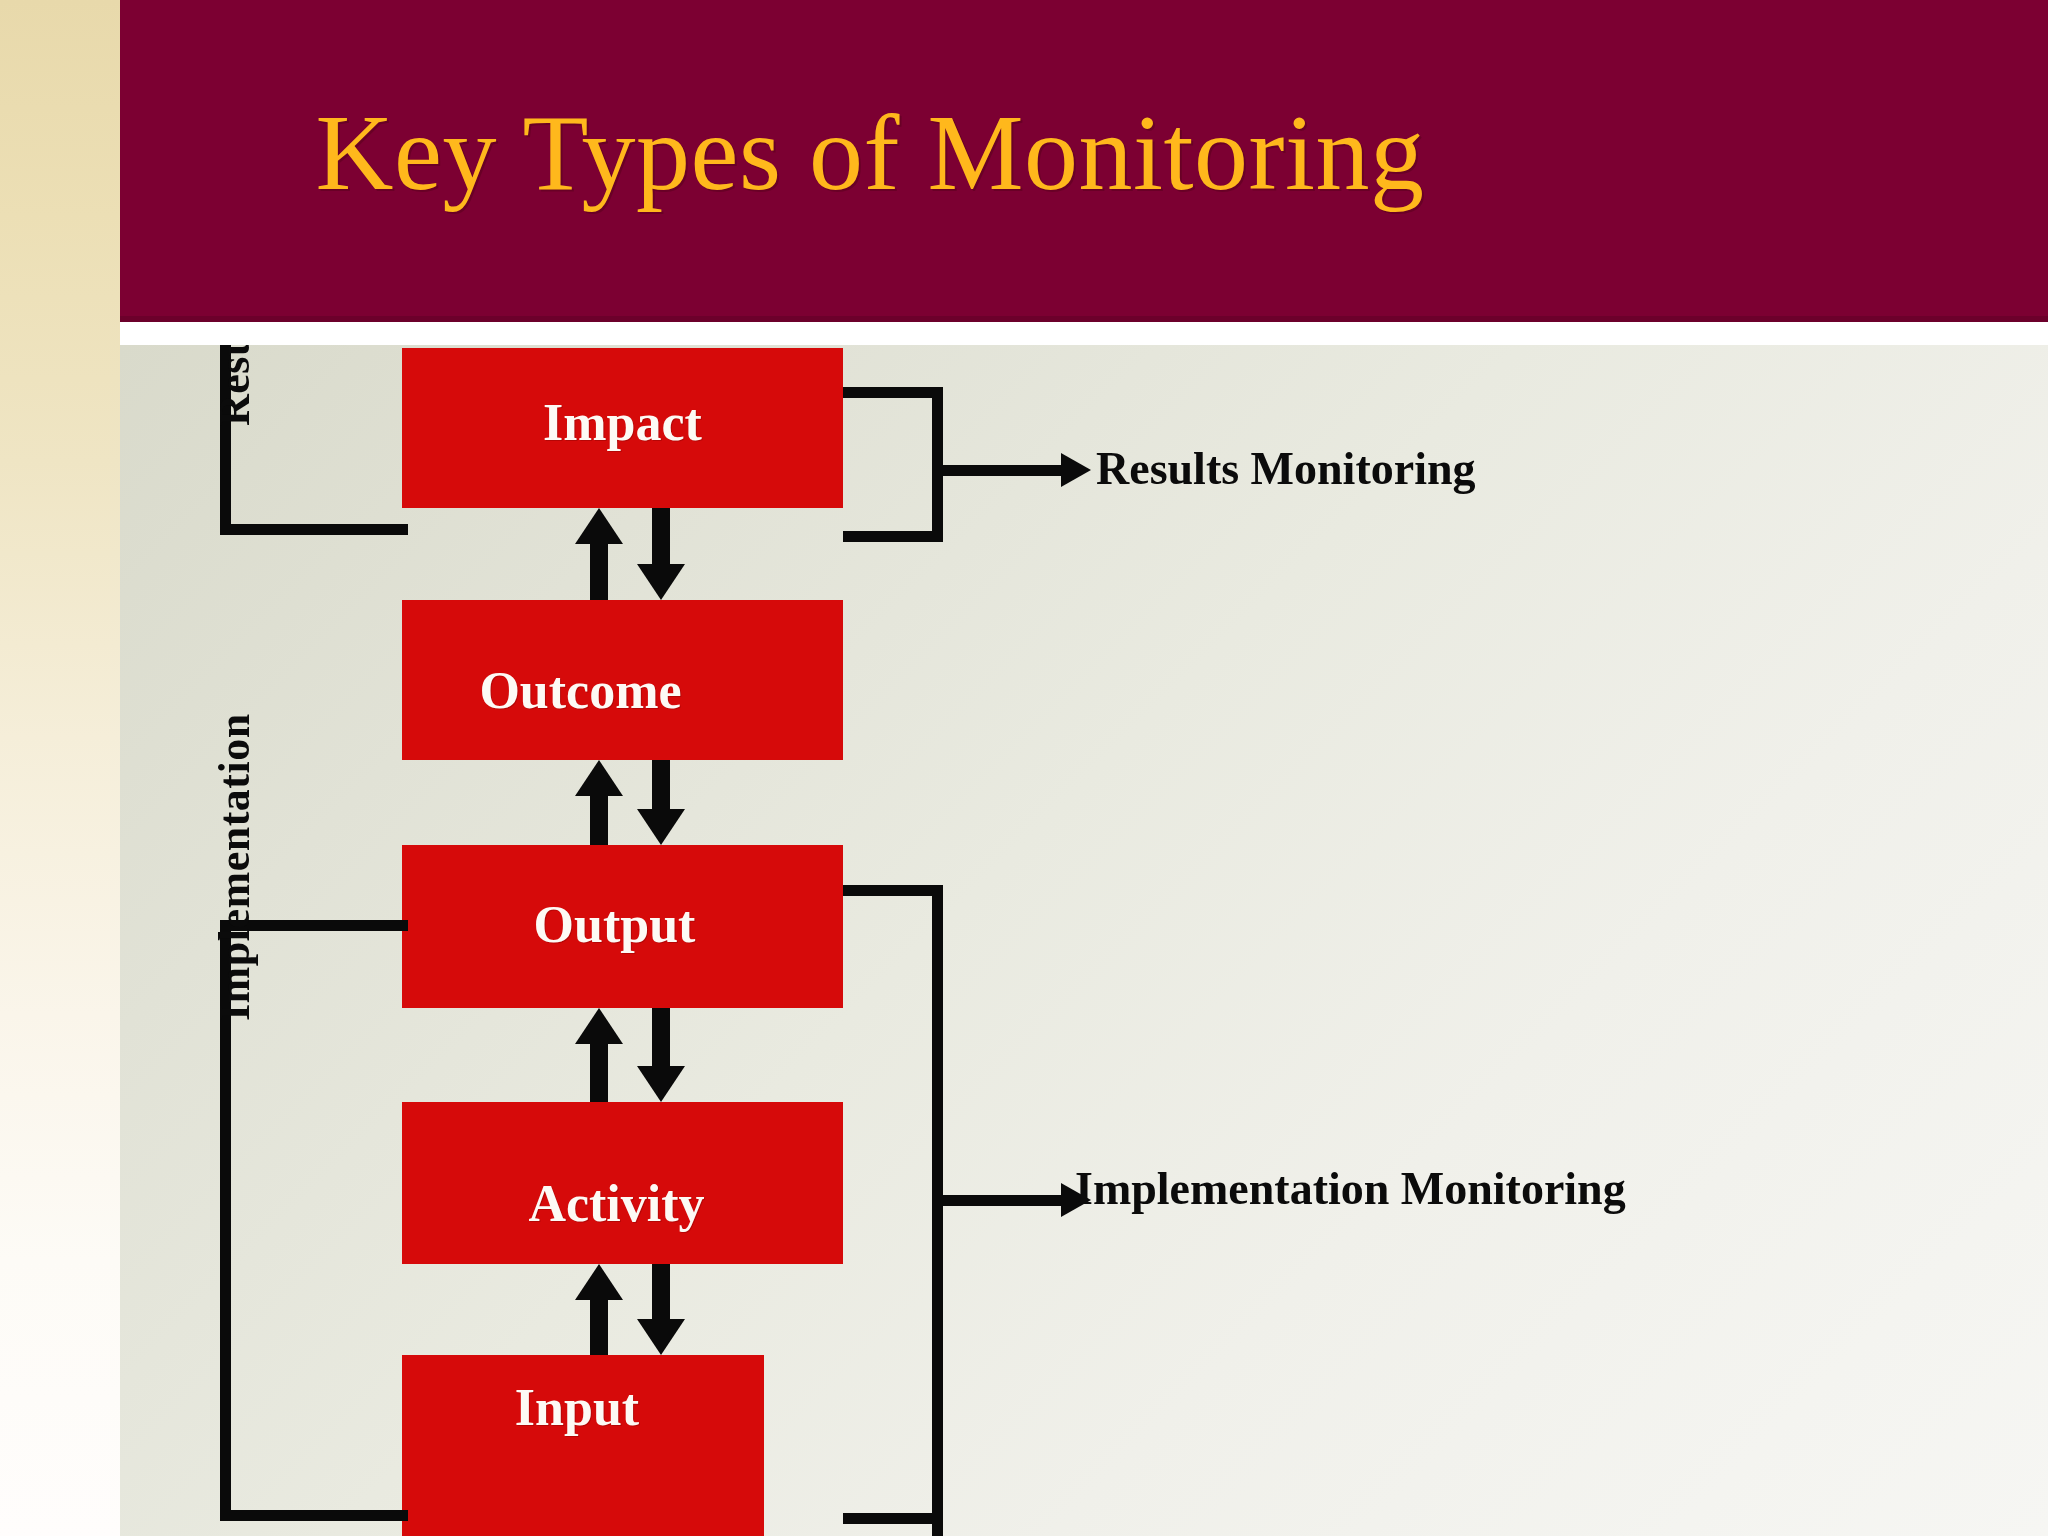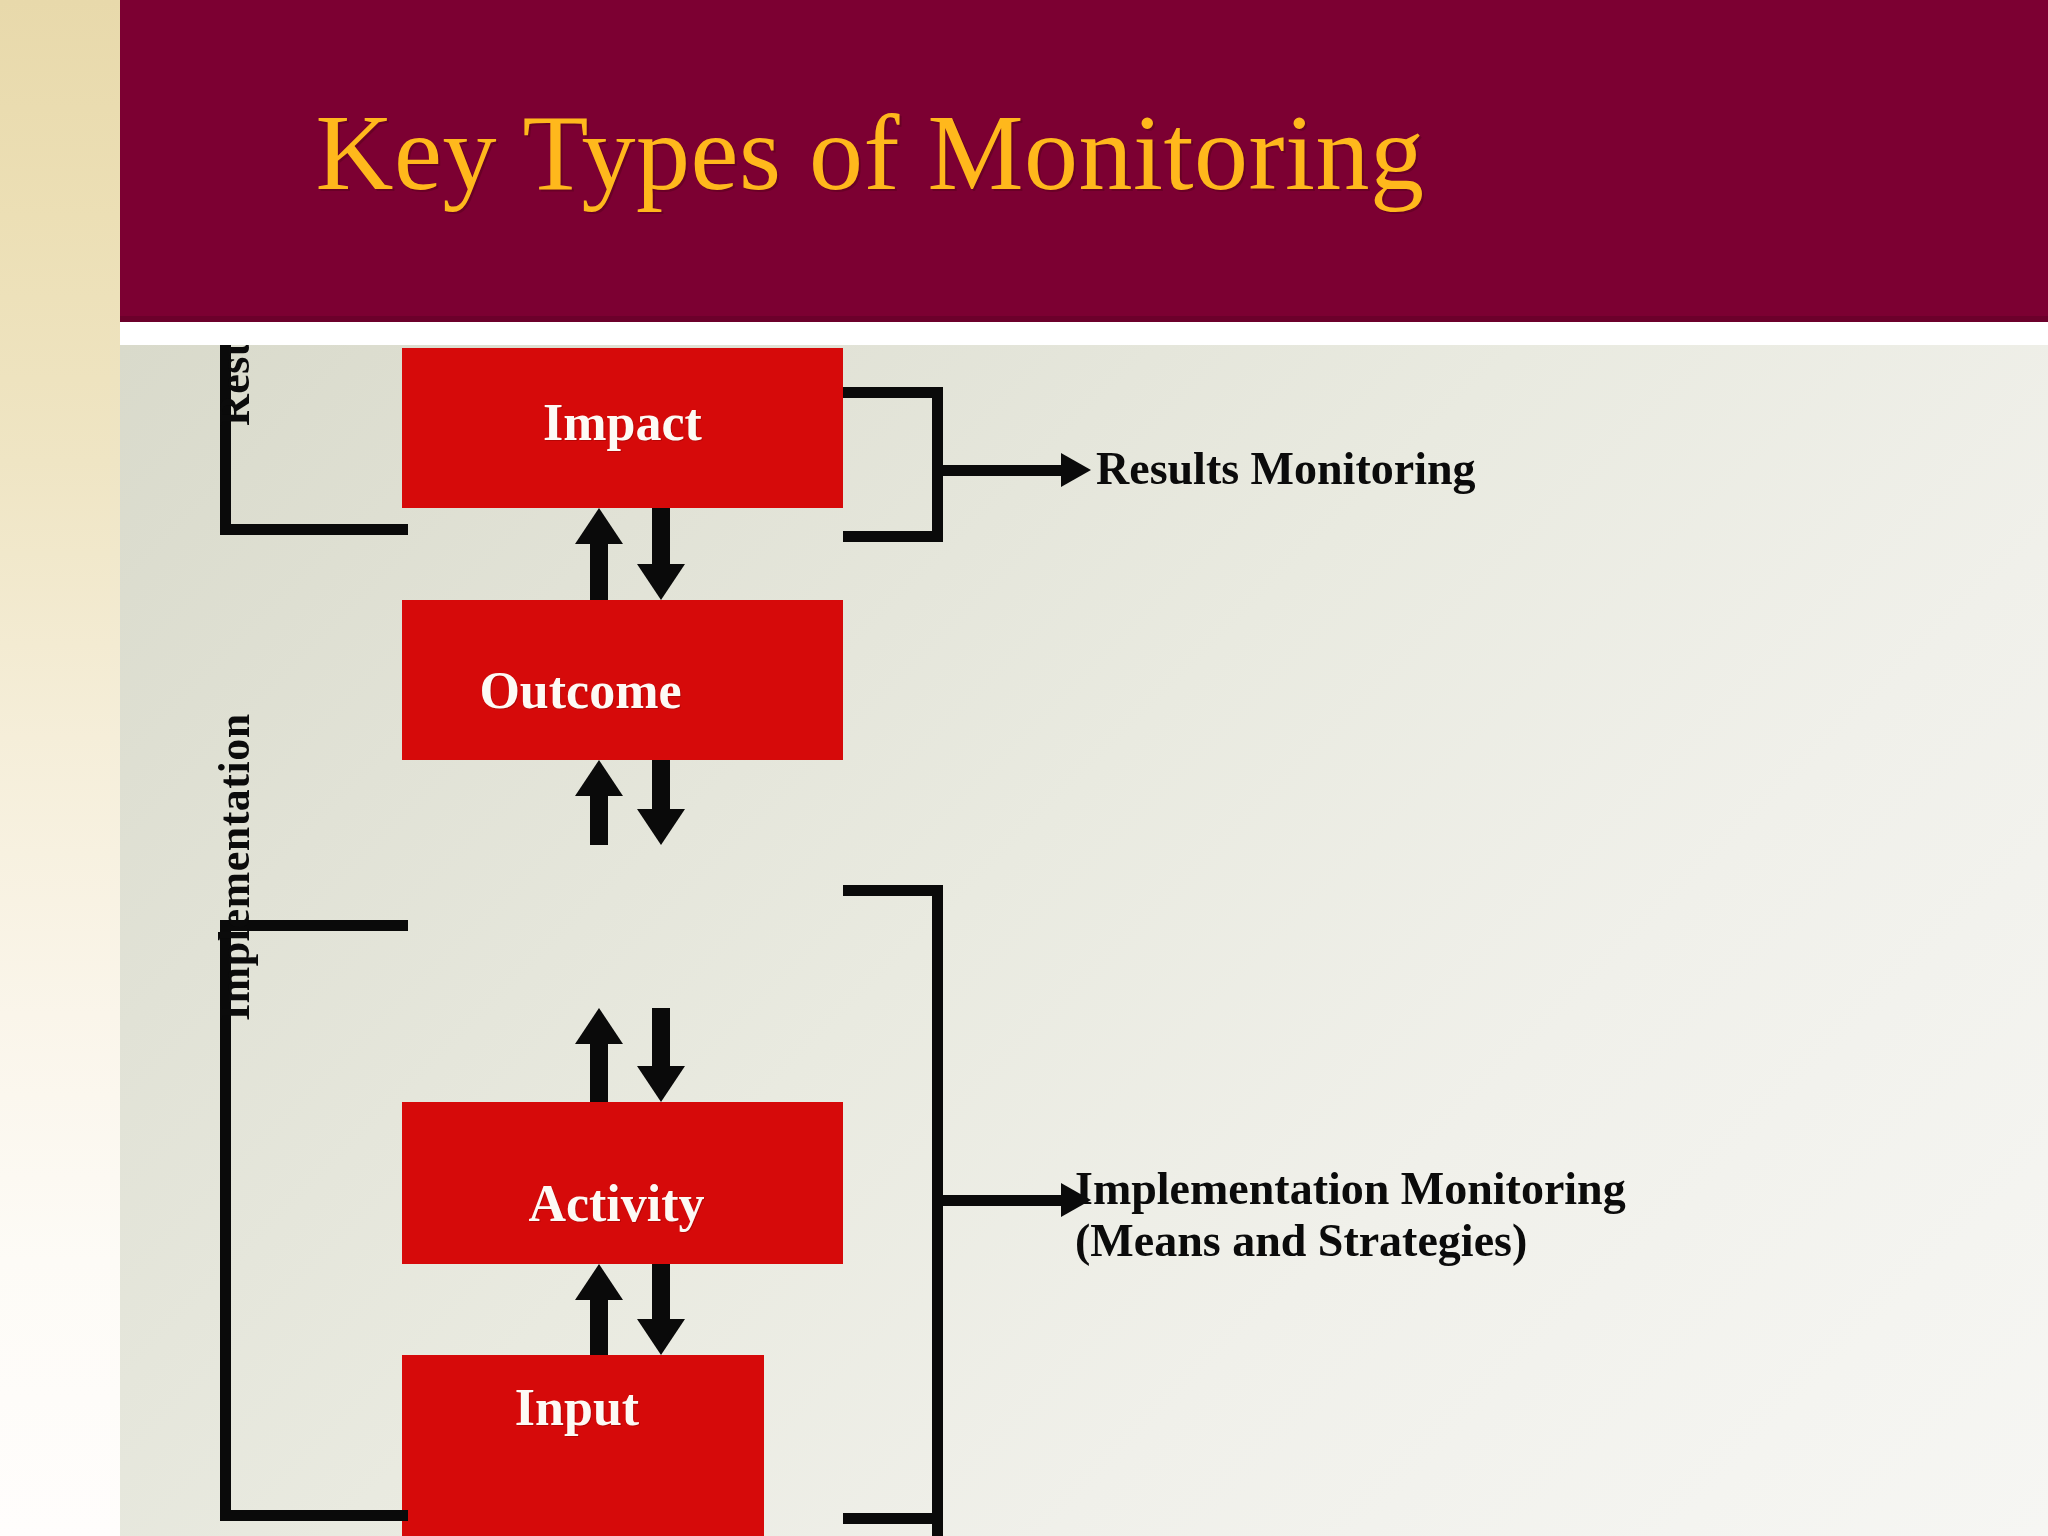--- a/index.html
+++ b/index.html
@@ -184,20 +184,23 @@
   <div id="canvas">
 
     <div class="chain-box box-impact">
       <span>Impact</span>
     </div>
 
     <div class="chain-box box-outcome">
       <span>Outcome</span>
     </div>
 
+    <div class="chain-box box-output">
+      <span>Output</span>
+    </div>
 
     <div class="chain-box box-activity">
       <span>Activity</span>
     </div>
 
     <div class="chain-box box-input">
       <span>Input</span>
     </div>
 
     <div class="arrow-pair" style="left:455px; top:163px; height:92px;">
@@ -254,17 +257,16 @@
     <div class="stroke stroke-v" style="left:812px; top: 540px; height:651px;"></div>
     <div class="stroke stroke-h" style="left:723px; top:1168px; width:100px;"></div>
 
     <div class="tip-arrow" style="left:823px; top:838px; width:150px; height:34px;">
       <div class="tip-shaft" style="width:120px;"></div>
       <div class="tip-head" style="left:118px;"></div>
     </div>
 
     <div class="callout" style="left:955px; top:818px;">
       <div>Implementation Monitoring</div>
-      <div>(Means and Strategies)</div>
     </div>
 
   </div>
 </div>
 
 </body></html>

